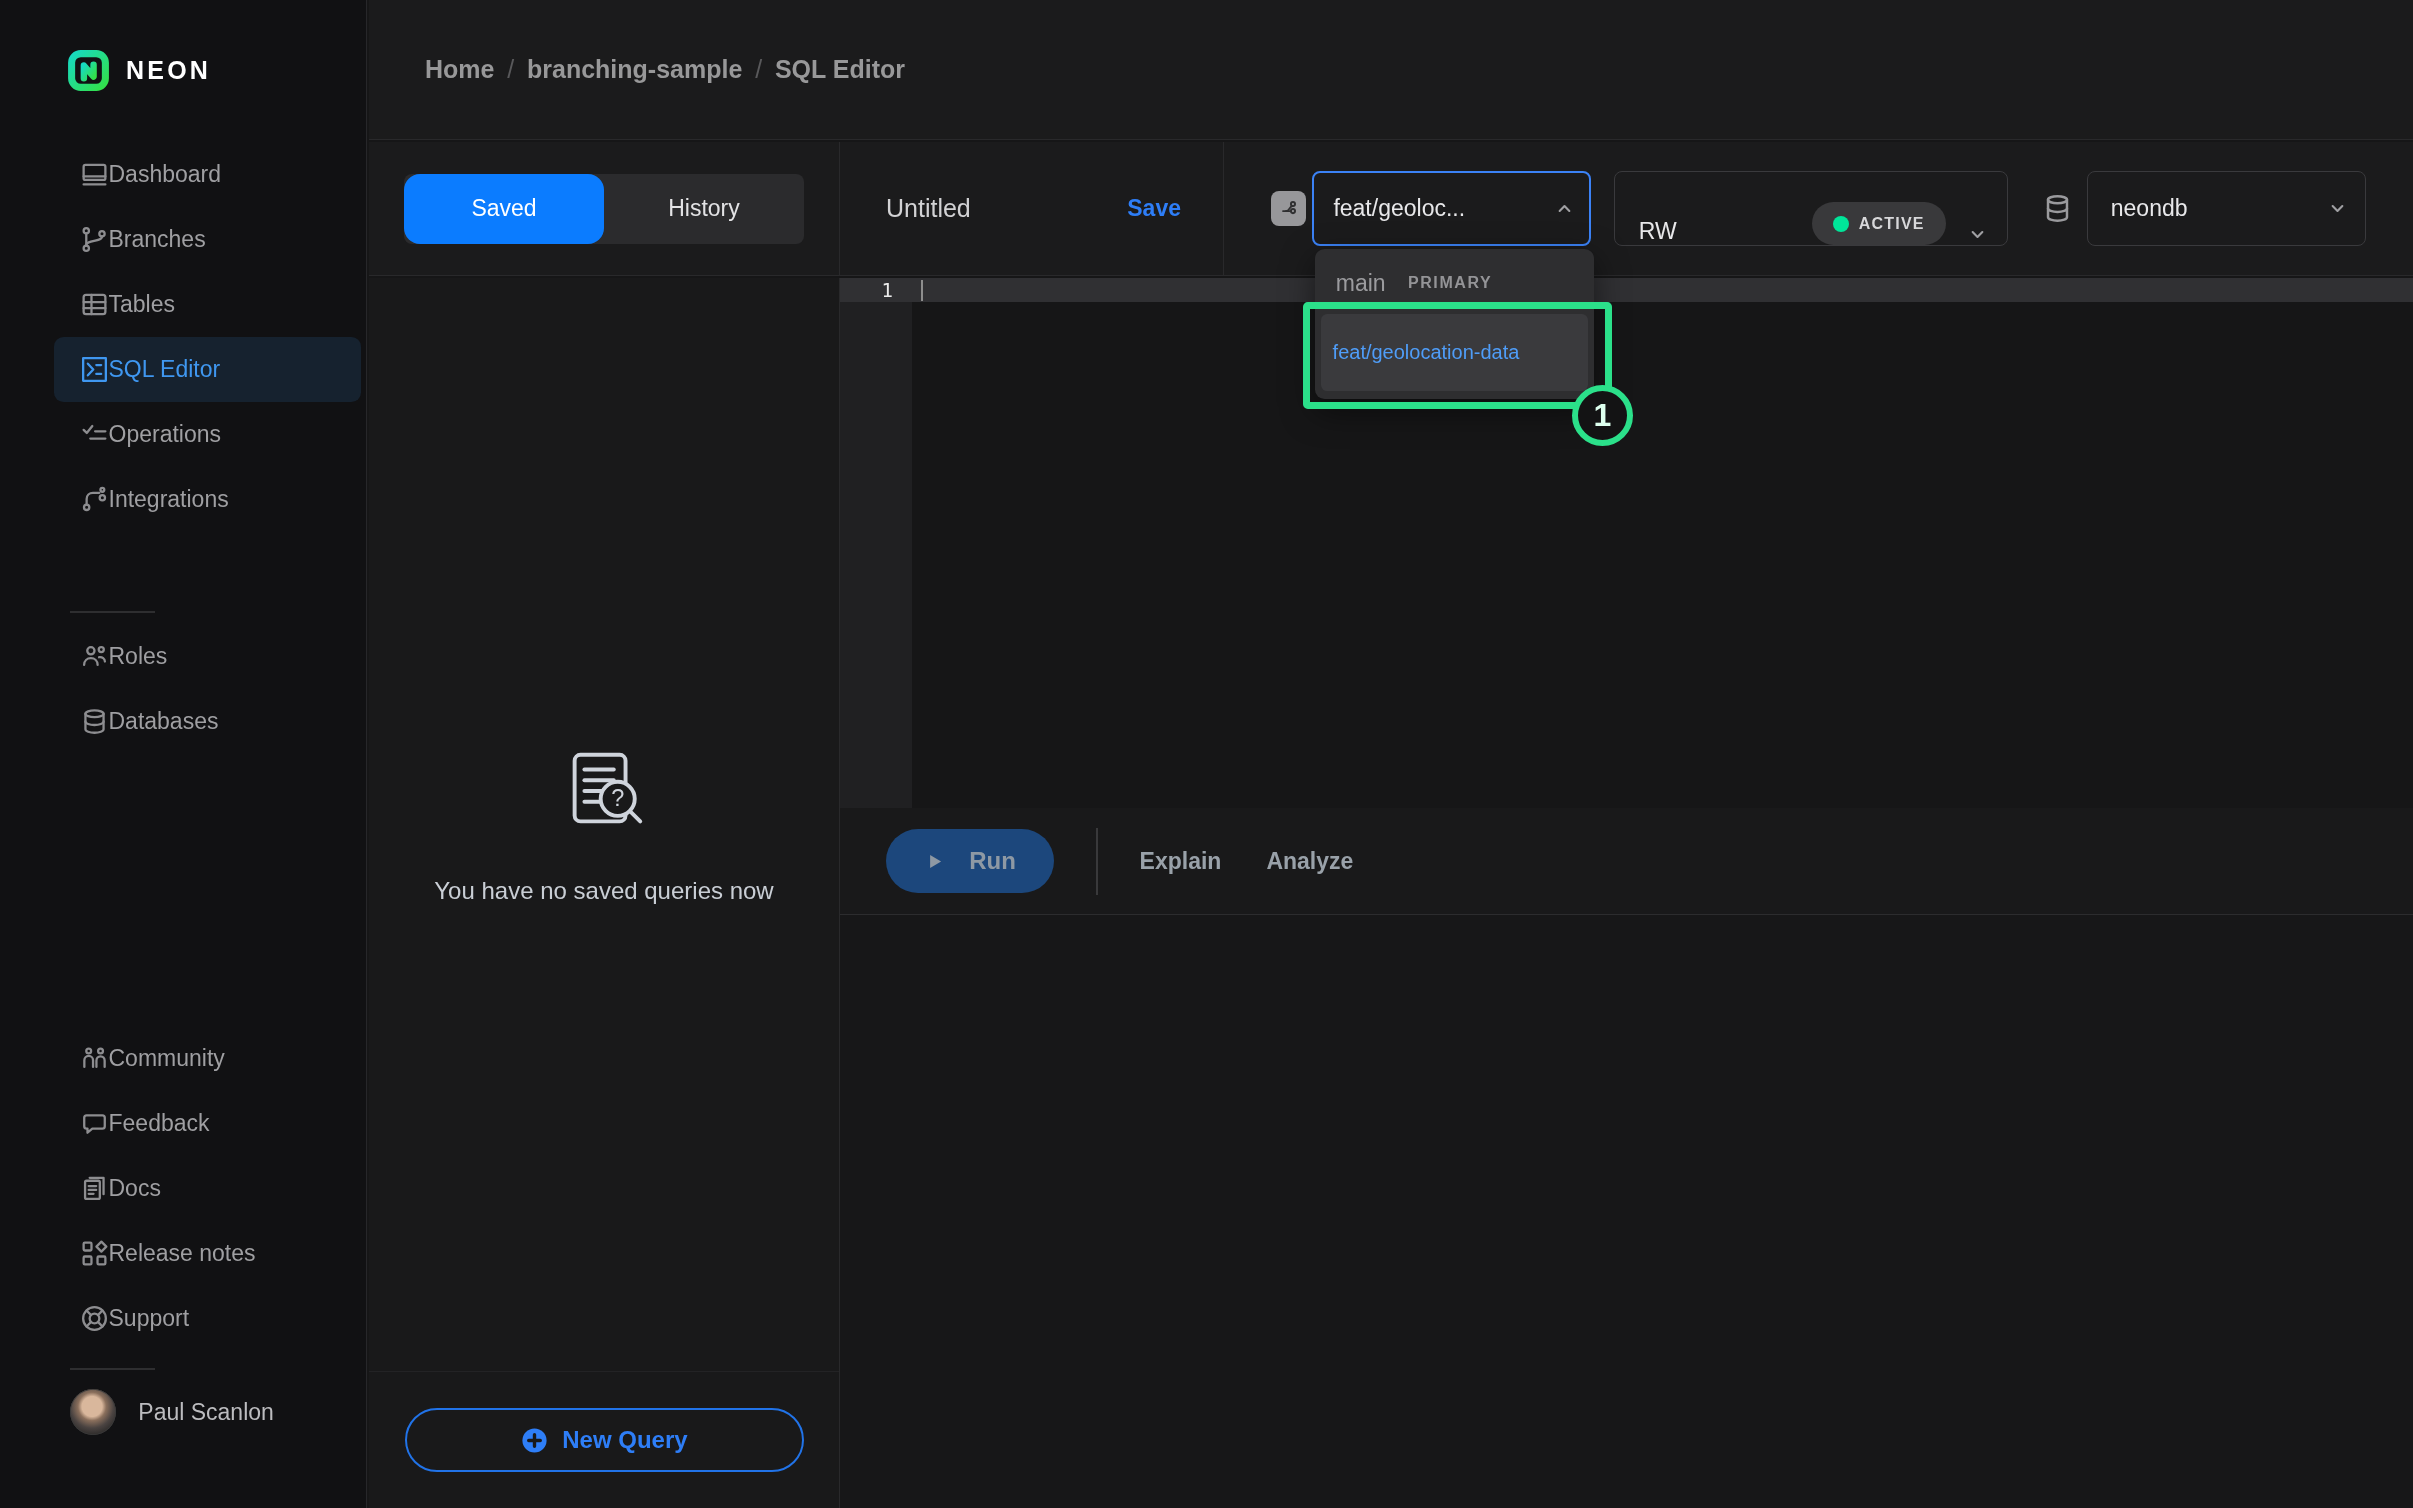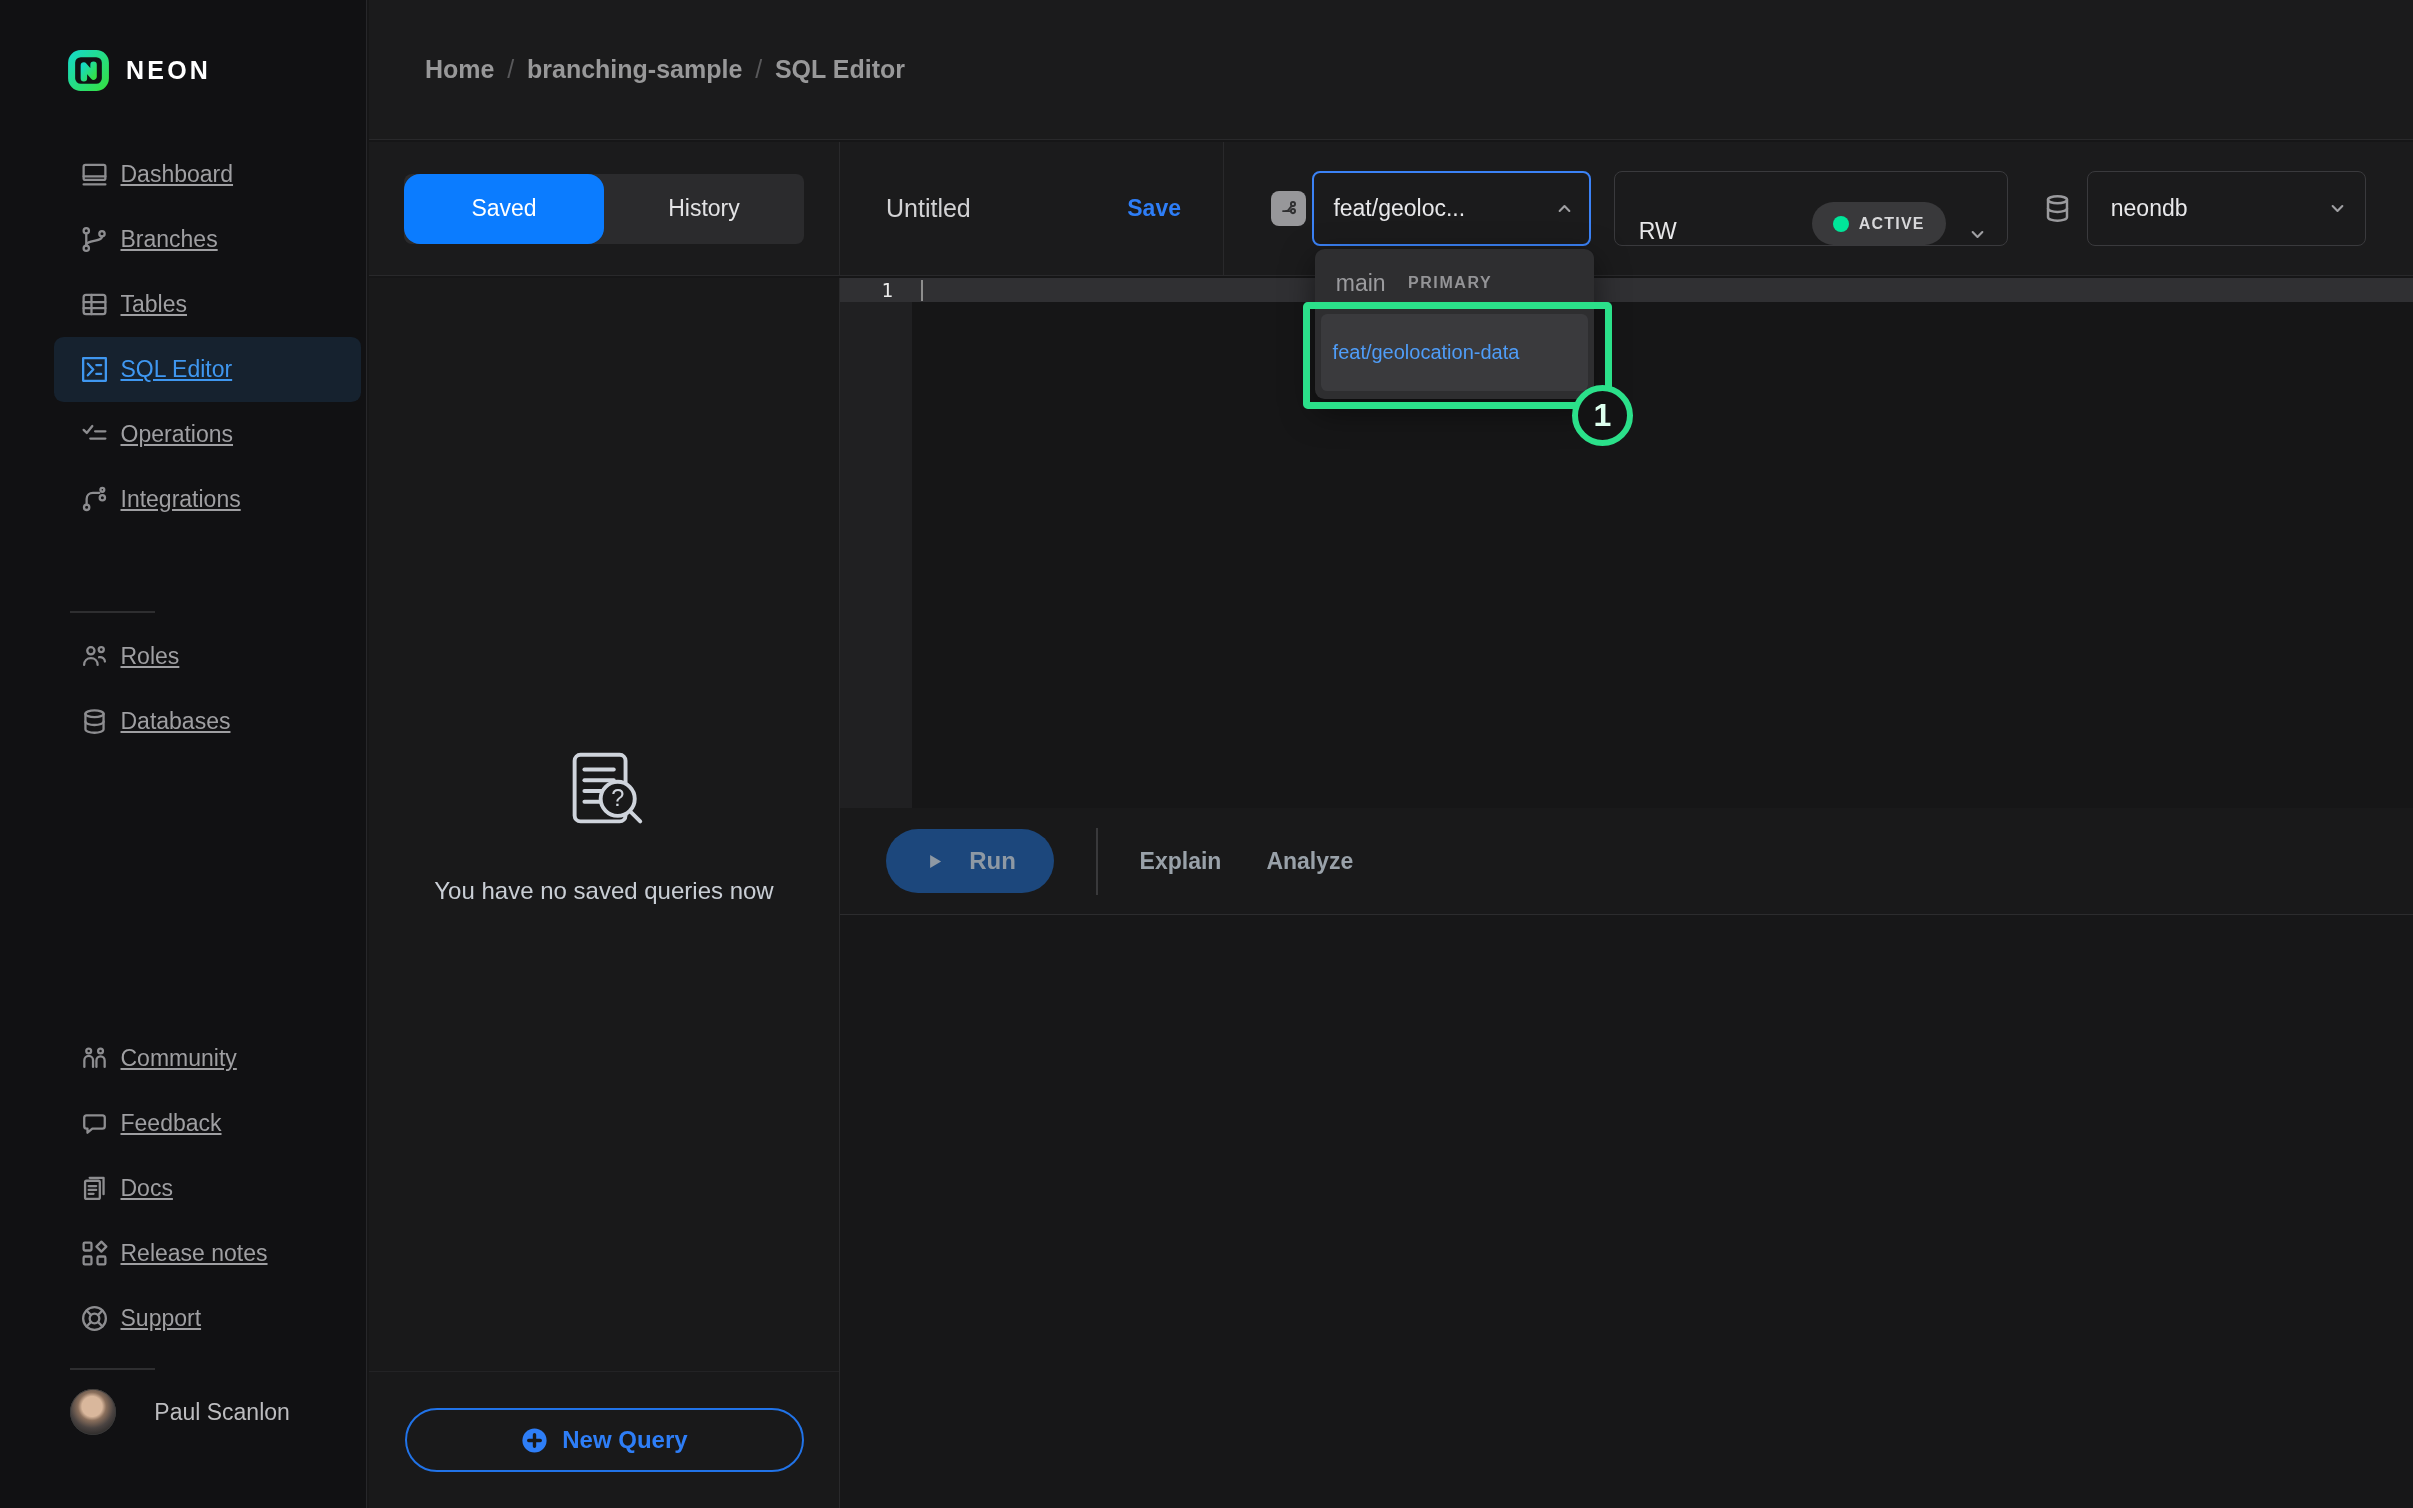--- a/index.html
+++ b/index.html
@@ -19,36 +19,36 @@
   .logo-row { position:absolute; left:67px; top:49px; display:flex; align-items:center; gap:16px; }
   .logo-mark { width:43px; height:43px; }
   .brand { color:#fff; font-size:25px; font-weight:800; letter-spacing:3.2px; }
 
   .nav { position:absolute; left:0; width:367px; }
   .nav-main { top:142px; }
   .nav-secondary { top:624px; }
   .nav-footer { top:1026px; }
   .nav-item {
     height:65px; margin:0 6.4px 0 54px; padding-left:25.5px; border-radius:9.6px;
-    display:flex; align-items:center; gap:12px; color:#9f9fa2; font-size:23px; cursor:pointer;text-decoration:underline;
+    display:flex; align-items:center; gap:0; color:#9f9fa2; font-size:23px; cursor:pointer;
   }
   .nav-item .nicon { width:29px; height:29px; color:#8d8d90; flex:0 0 auto; }
   .nav-item.active { background:#16222f; color:#3f97f0; }
   .nav-item.active .nicon { color:#3f97f0; }
   .side-divider { position:absolute; left:70px; width:85px; height:1.6px; background:#2e2e30; }
   .divider-1 { top:611px; }
   .divider-2 { top:1368px; }
   .user-row { position:absolute; left:70px; top:1389px; display:flex; align-items:center; gap:22.3px; }
   .avatar {
     width:46px; height:46px; border-radius:50%;
     background:
       radial-gradient(circle at 48% 38%, #d9b79c 0 27%, #8a6f5c 38%, #4a4341 58%, #2c2a29 78%);
     box-shadow:inset 0 0 0 0.8px #3a3a3a;
   }
-  .user-name { color:#bcbcbf; font-size:23px;margin-left:16px; }
+  .user-name { color:#bcbcbf; font-size:23px; }
 
   
   .main { position:absolute; left:369px; top:0; right:0; bottom:0; }
   .topbar {
     position:absolute; left:0; right:0; top:0; height:140px; background:#1b1b1c;
     border-bottom:1.6px solid #29292b; display:flex; align-items:center; padding-left:56px;
   }
   .crumbs { display:flex; align-items:center; gap:12.8px; font-size:25px; font-weight:700; color:#989899; }
   .crumb-sep { color:#59595b; font-weight:400; }
 

